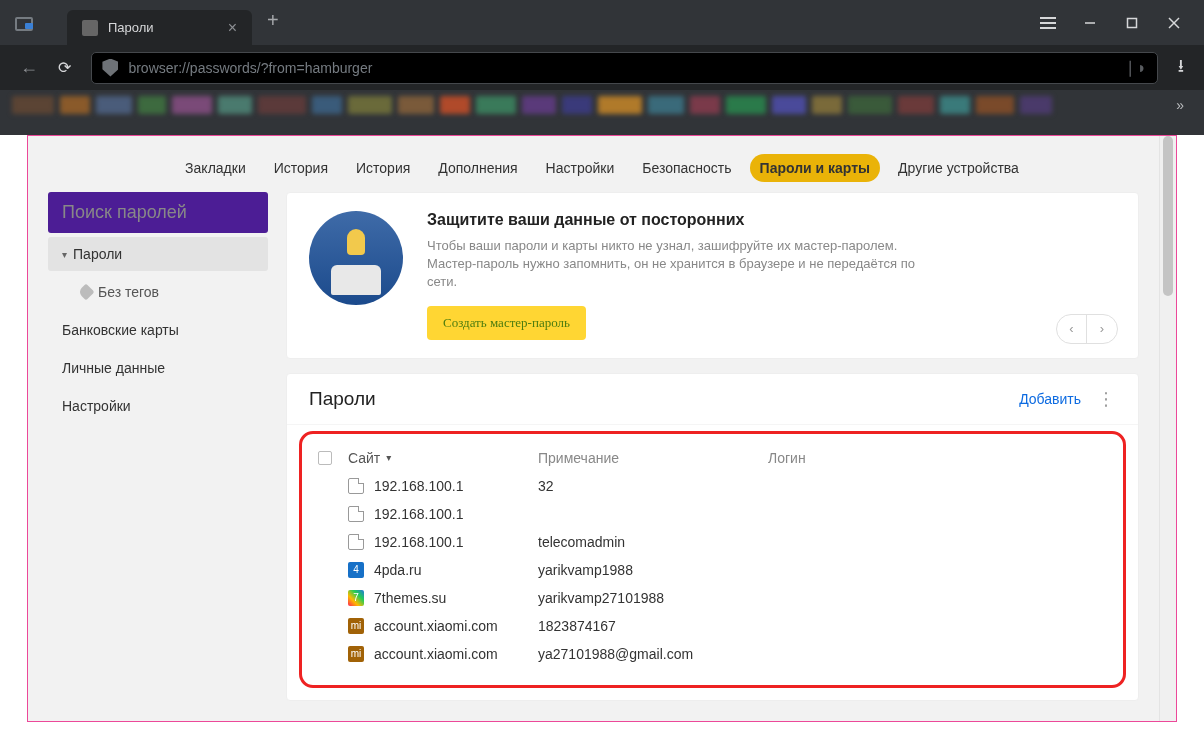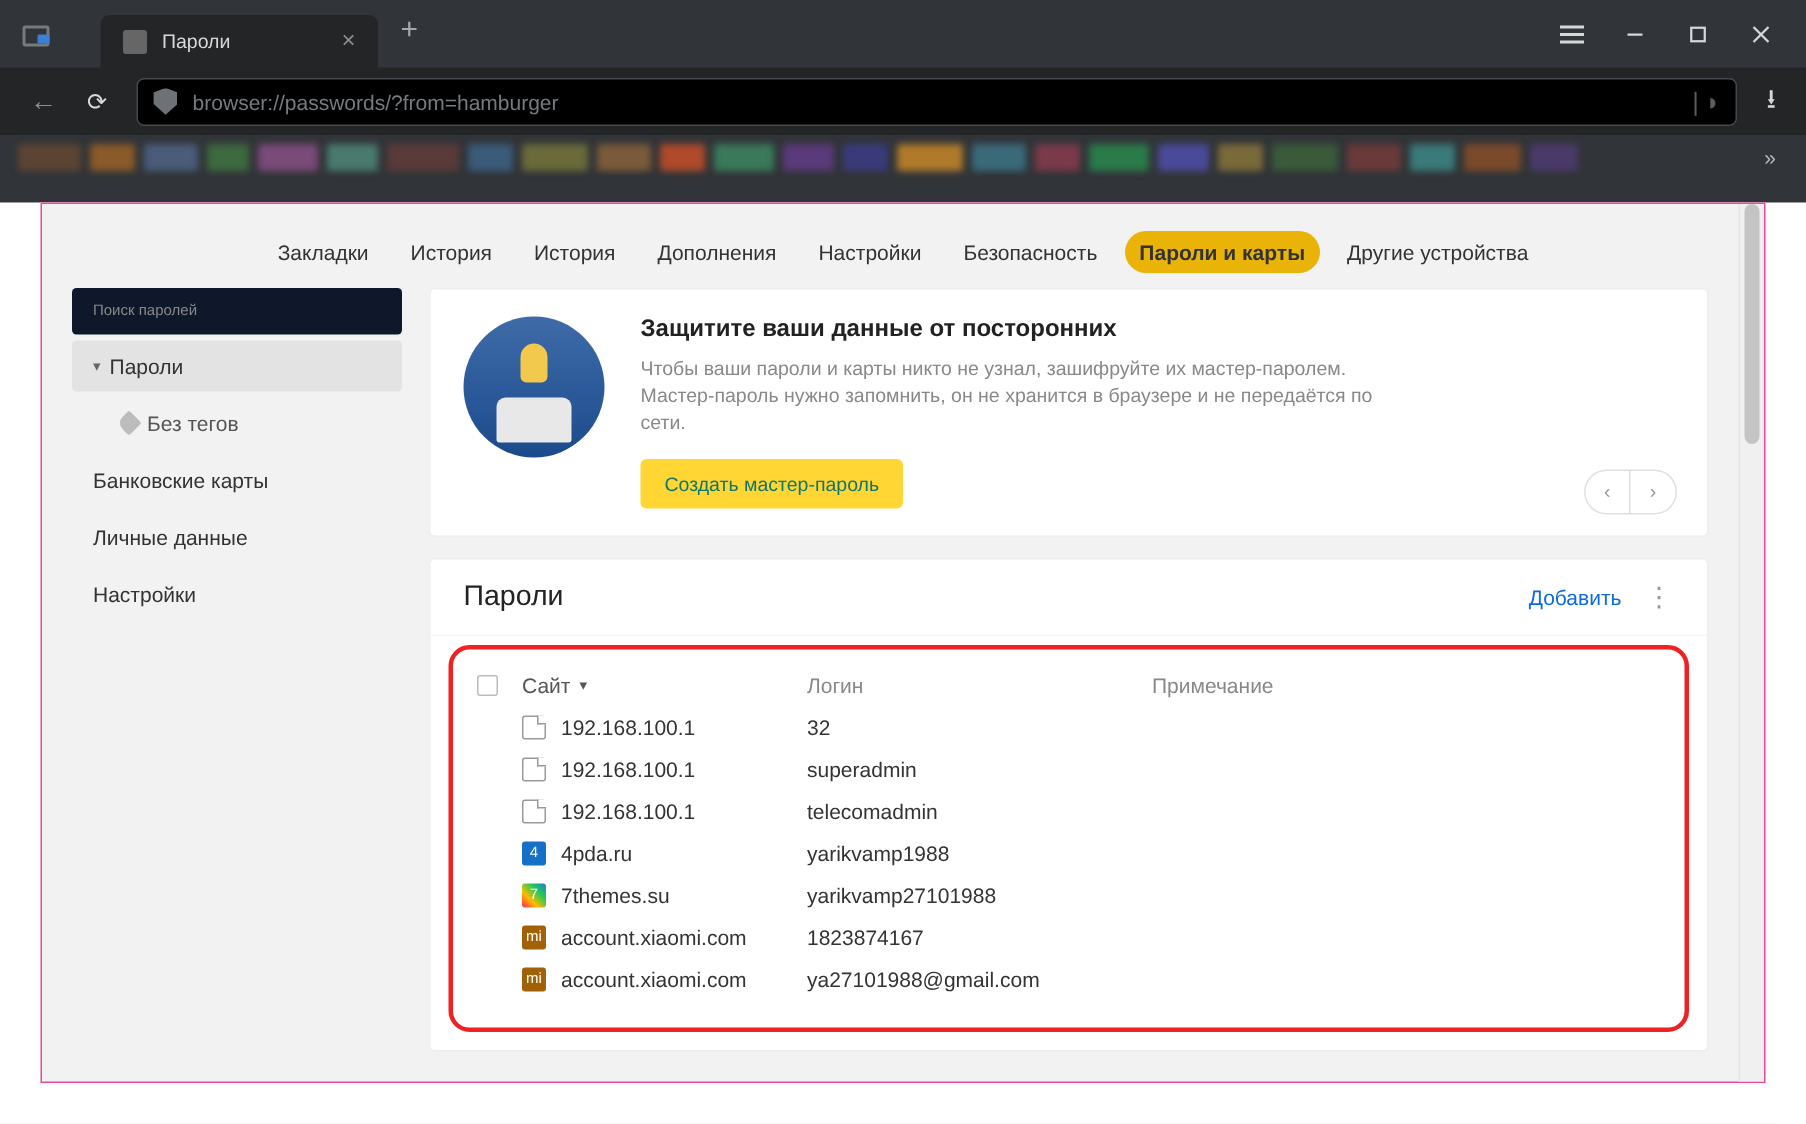--- a/index.html
+++ b/index.html
@@ -41,36 +41,36 @@
 .scroll-strip { position:absolute; top:0; right:0; bottom:0; width:17px; background:#f0f0f0; border-left:1px solid #e4e4e4;}
 .scroll-thumb { position:absolute; top:0; right:3px; width:10px; height:160px; background:#c4c4c4; border-radius:5px;}
 
 .topnav { display: flex; justify-content: center; gap: 8px; padding: 18px 0 10px; font-size: 14px; color: #333; }
 .topnav a { padding: 6px 10px; border-radius: 20px; cursor: pointer; }
 .topnav a.active { background: #eab308; font-weight: bold; }
 
 .page-body { flex: 1; display: flex; padding: 0 20px 20px 20px; gap: 18px; min-height: 0; margin-right:17px;}
 
 .sidebar { width: 220px; display: flex; flex-direction: column; gap: 4px; }
-.search-box { background: #0f172a; border-radius: 3px; padding: 10px 14px; color: #888; font-size: 10px; cursor: text; }
+.search-box { background: #4c1d95; border-radius: 3px; padding: 10px 14px; color: #888; font-size: 18px; cursor: text; }
 .side-item { padding: 9px 14px; font-size: 14px; color: #333; cursor: pointer; border-radius: 3px; }
 .side-item.active { background: #e3e3e3; display:flex; align-items:center; gap:6px;}
 .side-item.sub { padding-left: 32px; color:#555; display:flex; align-items:center; gap:6px;}
 .chev { font-size:10px; color:#666;}
 .tag-ic { width:12px; height:12px; background:#bcbcbc; transform:rotate(45deg); border-radius:2px 2px 2px 6px;}
 
 .main-col { flex: 1; display: flex; flex-direction: column; gap: 14px; min-height: 0; }
 
 .promo { background: #fff; border-radius: 4px; padding: 18px 22px; display: flex; gap: 24px; position: relative; border:1px solid #eee;}
 .promo-ill { width: 94px; height: 94px; border-radius: 50%; background: linear-gradient(#3f6ba8,#1b4a8c); position: relative; overflow: hidden; flex-shrink: 0; }
 .promo-ill::before{content:'';position:absolute;width:18px;height:26px;background:#f2c94c;border-radius:9px 9px 4px 4px;left:38px;top:18px;}
 .promo-ill::after{content:'';position:absolute;width:50px;height:30px;background:#e8e8e8;border-radius:6px 6px 2px 2px;left:22px;top:54px;}
 .promo-body h3 { font-size: 16px; font-weight: bold; color: #222; margin-bottom: 8px; }
 .promo-body p { font-size: 13px; color: #888; line-height: 1.4; margin-bottom: 14px; max-width: 520px; }
-.promo-btn { display: inline-block; background: #ffd633; color: #0f766e; font-size: 13px; padding: 9px 16px; border-radius: 4px; border: none; cursor: pointer; }
+.promo-btn { display: inline-block; background: #ffd633; color: #4d7c0f; font-size: 13px; padding: 9px 16px; border-radius: 4px; border: none; cursor: pointer; font-family: Liberation Serif, serif; }
 .promo-pager { position: absolute; right: 20px; bottom: 14px; display: flex; border: 1px solid #e0e0e0; border-radius: 18px; overflow: hidden; }
 .promo-pager span { width: 30px; height: 28px; display: flex; align-items: center; justify-content: center; font-size: 13px; color: #999; cursor: pointer; }
 .promo-pager span:first-child { border-right: 1px solid #e0e0e0; }
 
 .pwd-panel { background: #fff; border-radius: 4px; display: flex; flex-direction: column; flex: 1; min-height: 0; border:1px solid #eee; }
 .pwd-header { display: flex; align-items: center; padding: 14px 22px; border-bottom:1px solid #f5f5f5; }
 .pwd-header h2 { font-size: 19px; font-weight: normal; color: #222; }
 .pwd-header .sp { flex: 1; }
 .add-link { color: #0d6be1; font-size: 14px; cursor: pointer; margin-right: 16px; }
 .kebab { color: #999; font-size: 18px; cursor: pointer; letter-spacing:1px;}
@@ -229,40 +229,39 @@
         </div>
         <div class="table-wrap">
           <div class="thead">
             <div>
                 <div class="cb"></div>
               </div>
             <div class="site-col">
                 <span>Сайт</span>
                 <span class="sort-caret">▾</span>
               </div>
+            <div>Примечание</div>
             <div>Логин</div>
-            <div>Примечание</div>
           </div>
           <div id="rows">
               <div class="trow">
                 <div></div>
                 <div class="site-cell">
                   <div class="fav page"></div>
                   <span>192.168.100.1</span>
                 </div>
                 <div>32</div>
                 <div></div>
               </div>
               <div class="trow">
                 <div></div>
                 <div class="site-cell">
                   <div class="fav page"></div>
                   <span>192.168.100.1</span>
                 </div>
-                <div>superadmin</div>
                 <div></div>
               </div>
               <div class="trow">
                 <div></div>
                 <div class="site-cell">
                   <div class="fav page"></div>
                   <span>192.168.100.1</span>
                 </div>
                 <div>telecomadmin</div>
                 <div></div>

